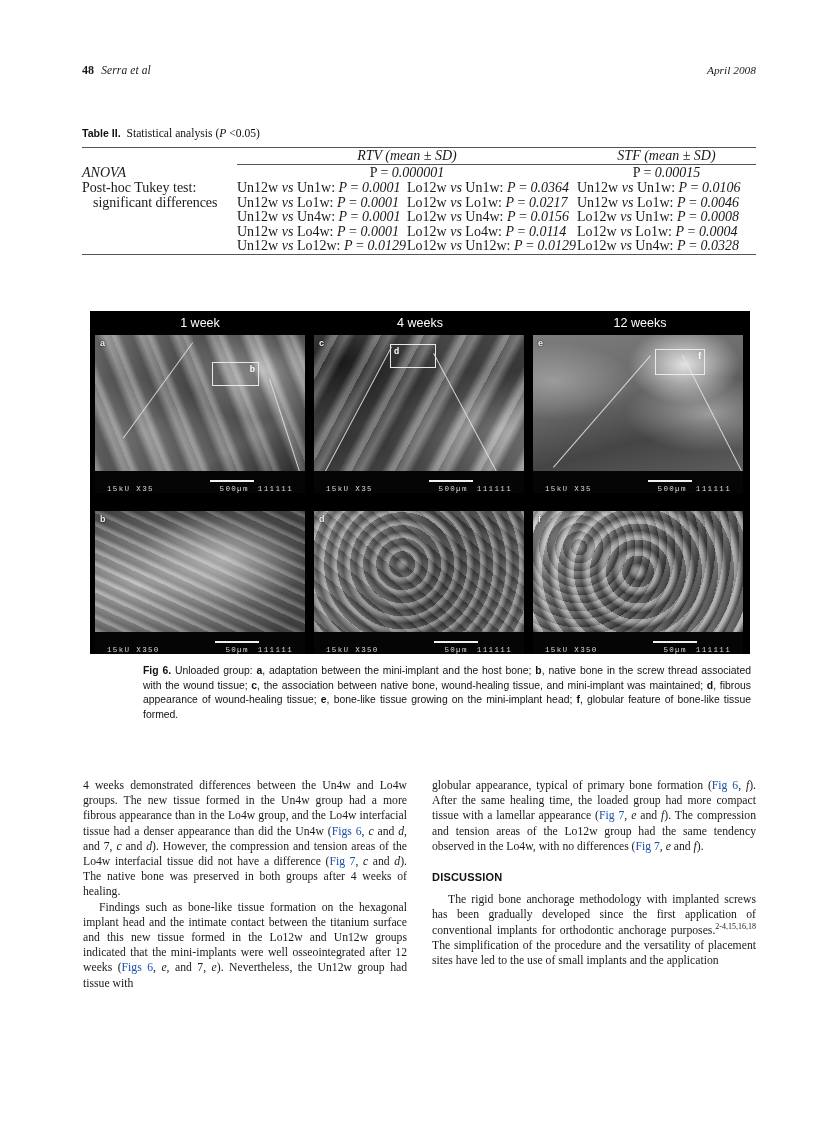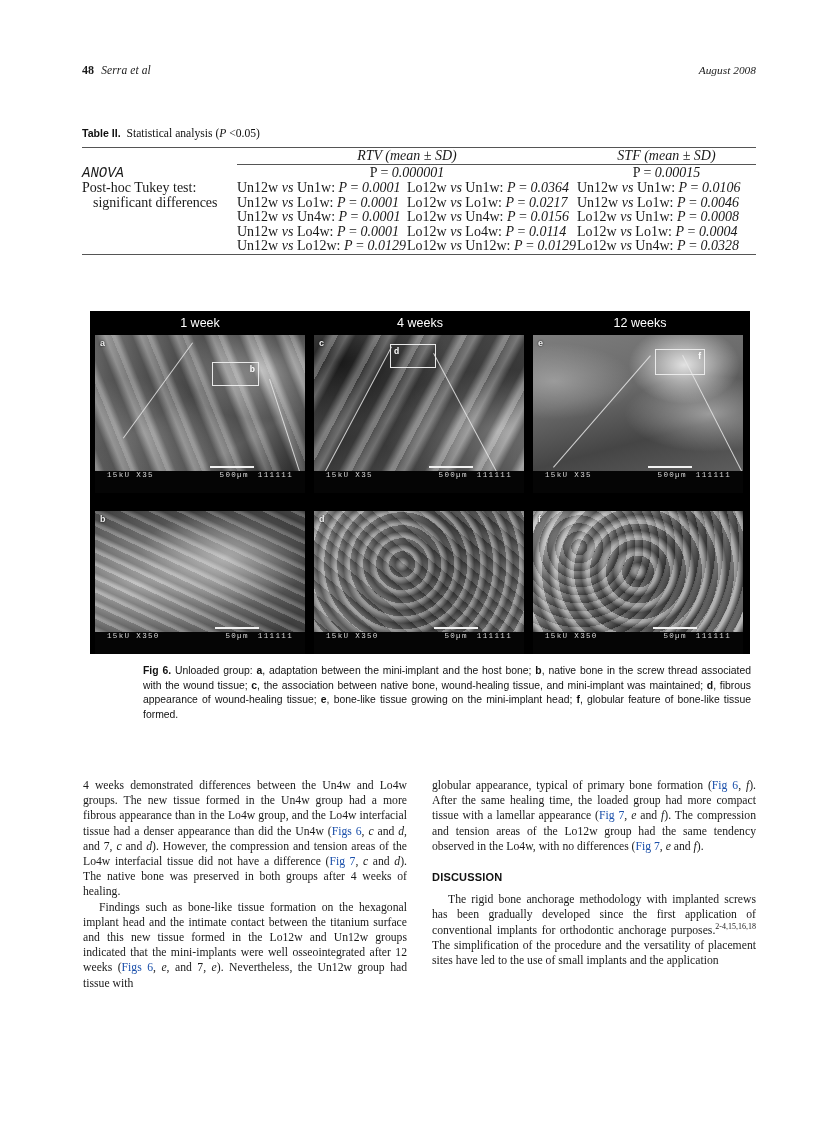--- a/index.html
+++ b/index.html
@@ -95,21 +95,21 @@
     padding: 6px 0 3px 0;
   }
   .grouphead td.spanrtv { border-bottom: none; }
   .subrule td.r { border-bottom: 1px solid #555; height: 0; font-size:0; line-height:0;}
   .anova-row td {
     padding: 5px 0 6px 0;
     font-size: 10.8px;
   }
   .anova-label {
     font-style: italic;
-    font-family: Liberation Mono, monospace;
+    font-family: Liberation Serif, serif;
     font-size: 11px;
     text-align: left;
   }
   .anova-val {
     text-align: center;
     font-family: "Liberation Serif", serif;
     font-size: 11px;
   }
   .anova-val .pv { font-style: italic; text-align: center; }
   .body-row td {
@@ -169,21 +169,21 @@
   .panel .sembar {
     position: absolute;
     left: 0; right: 0; bottom: 0;
     height: 22px;
     background: #050505;
     color: #d8d8d8;
     font-family: "Liberation Mono", monospace;
     font-size: 7.6px;
     letter-spacing: 1.3px;
     display: flex;
-    align-items: flex-start;
+    align-items: flex-end;
   }
   .sembar .kv { margin-left: 12px; }
   .sembar .scale {
     margin-left: auto; margin-right: 12px;
     position: relative;
     display: flex; align-items: center; padding-left: 12px;
   }
   .sembar .scale .tick {
     position: absolute;
     left: 2px; top: -5px;
@@ -314,21 +314,21 @@
 </head>
 <body>
 
 <div class="page">
 
   <div class="runhead">
     <div class="runhead-left">
       <span class="pageno">48</span><span>Serra et al</span>
     </div>
     <div class="runhead-right">
-      <div>August 2008</div>
+      <div>April 2008</div>
     </div>
   </div>
 
   <div class="table-wrap">
     <div class="table-caption">
       <span class="tnum">Table II.</span>
       <span class="tcap">&nbsp;Statistical analysis (<span class="ital">P</span> &lt;0.05)</span>
     </div>
 
     <table class="stats">

